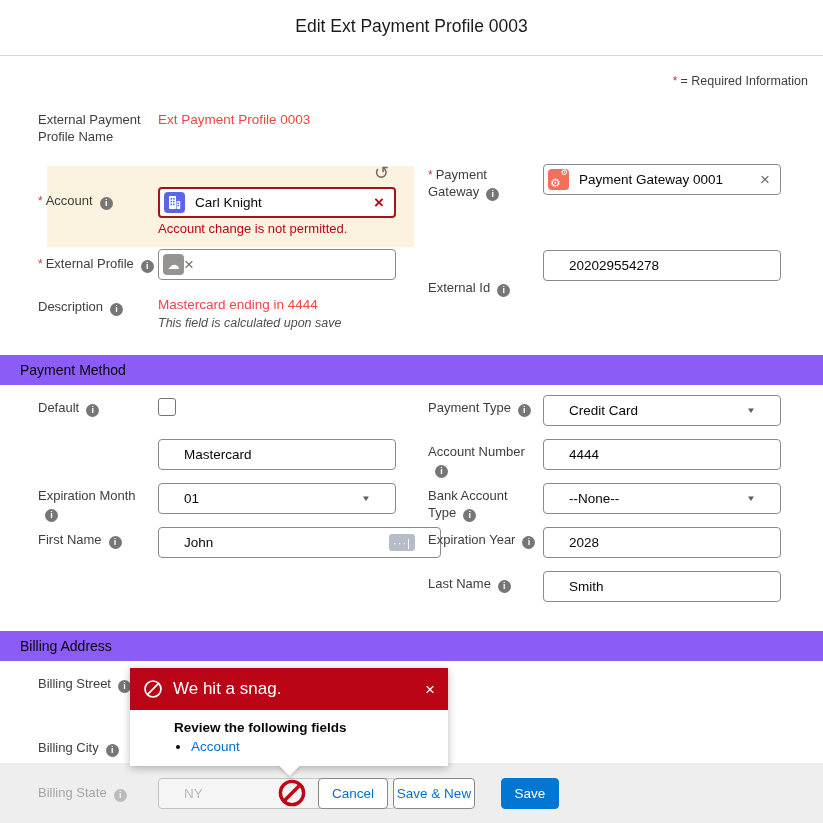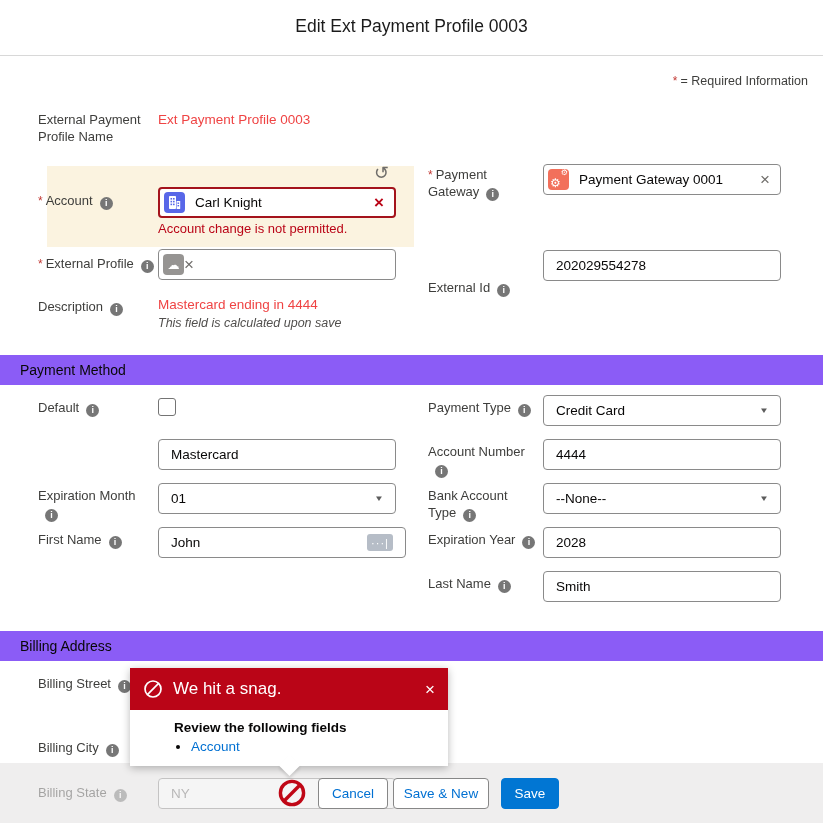--- a/index.html
+++ b/index.html
@@ -9,21 +9,21 @@
   .title{top:16px;left:0;width:823px;text-align:center;font-size:17.5px;color:#1b1b1b;}
   .hdr-divider{top:55px;left:0;width:823px;border-top:1px solid #d8d8d8;}
   .req-note{top:74px;right:15px;font-size:12.5px;color:#3e3e3c;}
   .star{color:#c23934;margin-right:3px;font-size:12px;}
   .lbl{font-size:13px;color:#3e3e3c;line-height:1.3;}
   .lbl .txt{vertical-align:top;}
   .info{display:inline-block;width:13px;height:13px;border-radius:50%;background:#767676;
         color:#fff;font-size:9px;font-weight:bold;font-style:normal;text-align:center;
         line-height:13px;margin-left:7px;vertical-align:-1px;}
   .input{box-sizing:border-box;height:31px;border:1px solid #8a8a8a;border-radius:4px;
-         background:#fff;display:flex;align-items:center;padding:0 12px;font-size:13.5px;color:#080707;}
+         background:#fff;display:flex;align-items:center;padding:0 25px;font-size:13.5px;color:#080707;}
   .select .dd{margin-left:auto;font-size:8px;color:#5c5c5c;transform:scaleX(1.25);}
   .pill{box-sizing:border-box;height:31px;border:1px solid #8a8a8a;border-radius:4px;background:#fff;
         display:flex;align-items:center;padding:0 10px 0 4px;font-size:13.5px;}
   .pill .ptxt{flex:1;margin-left:10px;}
   .pill .px{color:#706e6b;font-size:17px;line-height:1;}
   .pill.error-pill{border:2px solid #a4131c;}
   .pill.error-pill .px{color:#ba0517;font-weight:bold;}
   .picon{position:relative;width:21px;height:21px;border-radius:4px;flex:0 0 21px;
          display:flex;align-items:center;justify-content:center;color:#fff;}
   .acct-bg{background:#5867e8;}
@@ -175,21 +175,21 @@
     <span class="txt">Bank Account Type</span><i class="info">i</i>
   </div>
   <div class="abs input select" style="left:543px;top:483px;width:238px;">
     <span>--None--</span>
     <span class="dd">▼</span>
   </div>
 
   <div class="abs lbl" style="left:38px;top:532px;width:118px;">
     <span class="txt">First Name</span><i class="info">i</i>
   </div>
-  <div class="abs input" style="left:158px;top:527px;width:248px;">
+  <div class="abs input" style="left:158px;top:527px;width:283px;">
     <span>John</span>
     <span class="autofill">···|</span>
   </div>
 
   <div class="abs lbl" style="left:428px;top:532px;width:128px;">
     <span class="txt">Expiration Year</span><i class="info">i</i>
   </div>
   <div class="abs input" style="left:543px;top:527px;width:238px;">
     <span>2028</span>
   </div>
@@ -214,21 +214,21 @@
   <div class="abs input" style="left:158px;top:734px;width:238px;"></div>
 
   <div class="abs footer">
     <div class="abs lbl faded" style="left:38px;top:22px;width:118px;">
       <span class="txt">Billing State</span><i class="info">i</i>
     </div>
     <div class="abs input faded" style="left:158px;top:15px;width:238px;color:#6f6f6f;">
       <span>NY</span>
     </div>
     <div class="btn" style="left:318px;width:70px;">Cancel</div>
-    <div class="btn" style="left:393px;width:96px;">Save &amp; New</div>
+    <div class="btn" style="left:393px;width:82px;">Save &amp; New</div>
     <div class="btn btn-primary" style="left:501px;width:58px;">Save</div>
   </div>
 
   <div class="abs cursor-icon">
     <svg width="30" height="30" viewBox="0 0 30 30">
       <circle cx="15" cy="15" r="11.6" fill="none" stroke="#c00716" stroke-width="3.4"></circle>
       <line x1="6.8" y1="23.2" x2="23.2" y2="6.8" stroke="#c00716" stroke-width="3.4"></line>
     </svg>
   </div>
 

